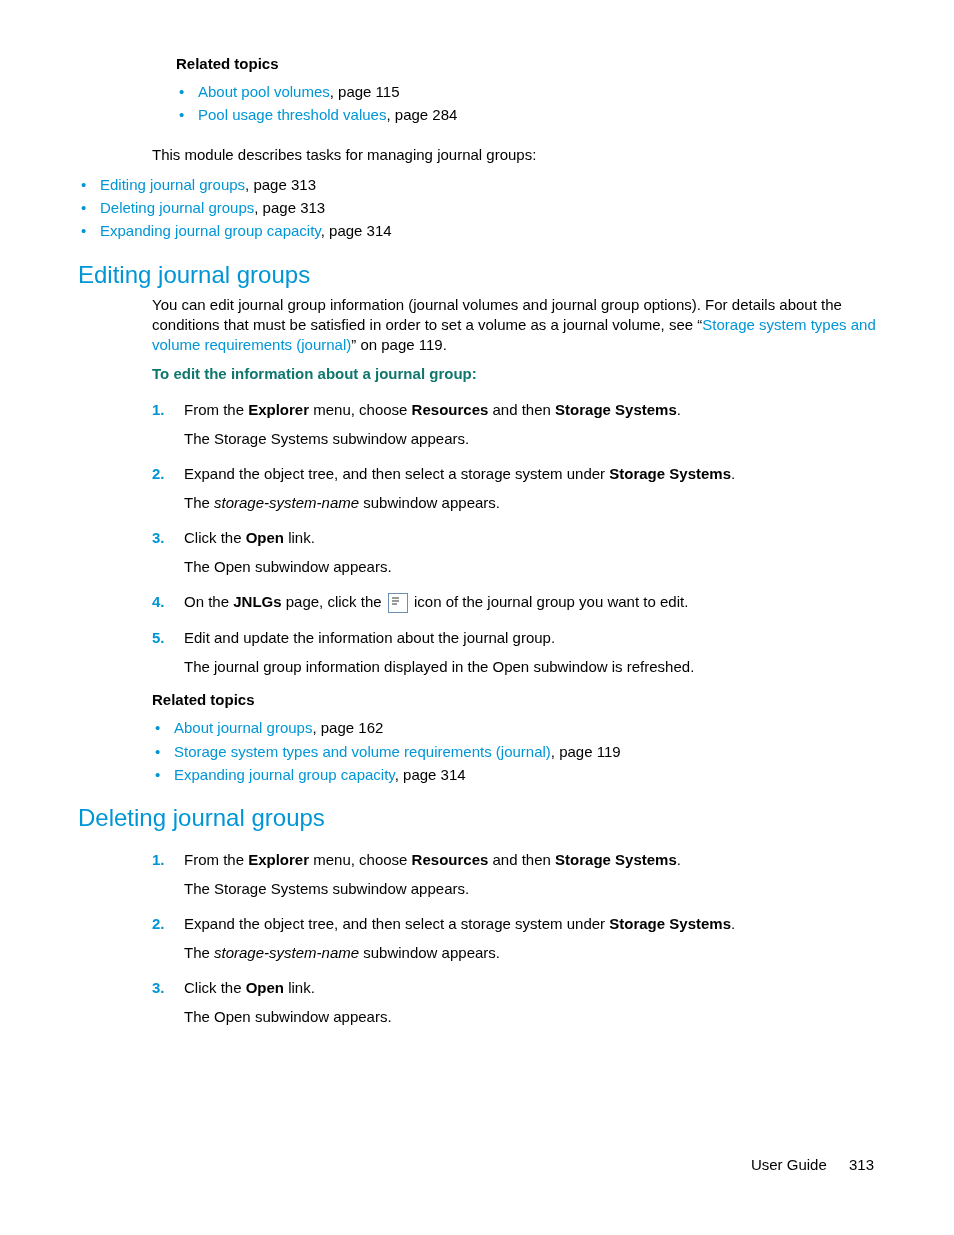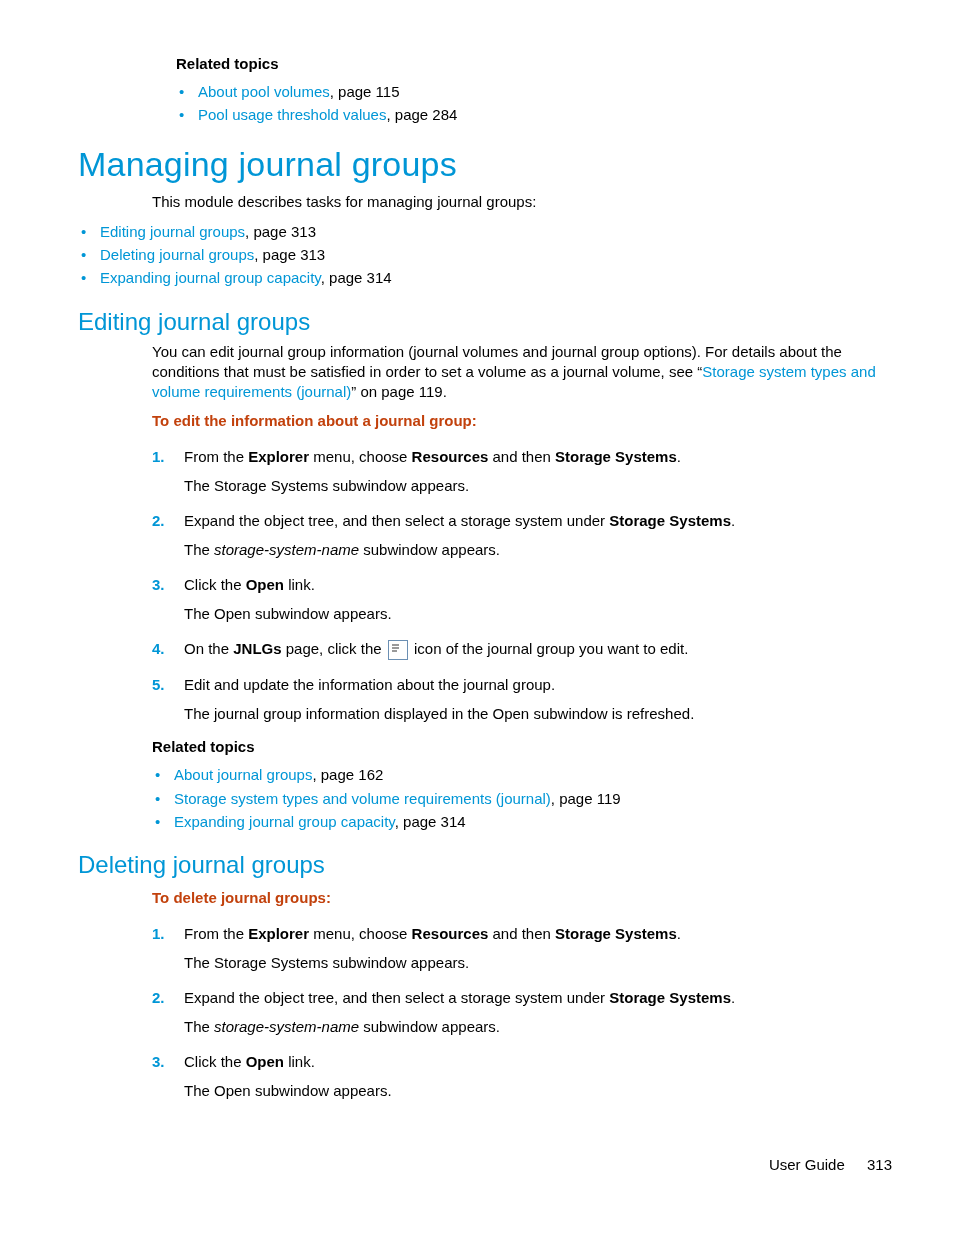--- a/index.html
+++ b/index.html
@@ -69,21 +69,21 @@
     margin: 16px 0 6px 0;
   }
   .body-text {
     font-size: 15px;
     margin-left: 74px;
     line-height: 1.35;
     margin-bottom: 8px;
   }
   .procedure-title {
     font-weight: bold;
-    color: #c2410c;
+    color: #0f766e;
     font-size: 15px;
     margin-left: 74px;
     margin-top: 10px;
     margin-bottom: 10px;
   }
   ol.steps {
     margin: 17px 0 14px 74px;
     padding: 0;
     list-style: none;
     counter-reset: step;
@@ -127,41 +127,40 @@
     margin: 0 2px;
   }
   .icon-inline svg {
     width: 100%;
     height: 100%;
     display: block;
   }
   .footer {
     position: absolute;
     bottom: 62px;
-    right: 62px;
+    right: 80px;
     font-size: 15px;
   }
   .footer .pnum {
     margin-left: 18px;
   }
 </style>
 </head>
 <body>
 
 <div class="page">
 
   <div class="indent-block">
     <div class="heading-related">Related topics</div>
     <ul class="bullets">
       <li><span class="link">About pool volumes</span><span>, page 115</span></li>
       <li><span class="link">Pool usage threshold values</span><span>, page 284</span></li>
     </ul>
   </div>
 
-  <h1 class="main-title">Managing journal groups</h1>
   <div class="intro-text">This module describes tasks for managing journal groups:</div>
   <ul class="bullets module-bullets">
     <li><span class="link">Editing journal groups</span><span>, page 313</span></li>
     <li><span class="link">Deleting journal groups</span><span>, page 313</span></li>
     <li><span class="link">Expanding journal group capacity</span><span>, page 314</span></li>
   </ul>
 
   <h2 class="sub-title">Editing journal groups</h2>
   <div class="body-text">
     <span>You can edit journal group information (journal volumes and journal group options). For details about the conditions that must be satisfied in order to set a volume as a journal volume, see “</span><span class="link">Storage system types and volume requirements (journal)</span><span>” on page 119.</span>
@@ -197,21 +196,20 @@
   <div style="margin-left:74px;">
     <div class="heading-related">Related topics</div>
     <ul class="bullets">
       <li><span class="link">About journal groups</span><span>, page 162</span></li>
       <li><span class="link">Storage system types and volume requirements (journal)</span><span>, page 119</span></li>
       <li><span class="link">Expanding journal group capacity</span><span>, page 314</span></li>
     </ul>
   </div>
 
   <h2 class="sub-title">Deleting journal groups</h2>
-  <div class="procedure-title">To delete journal groups:</div>
 
   <ol class="steps">
     <li>
       <span>From the </span><span class="bold">Explorer</span><span> menu, choose </span><span class="bold">Resources</span><span> and then </span><span class="bold">Storage Systems</span><span>.</span>
       <span class="sub">The Storage Systems subwindow appears.</span>
     </li>
     <li>
       <span>Expand the object tree, and then select a storage system under </span><span class="bold">Storage Systems</span><span>.</span>
       <span class="sub"><span>The </span><span class="italic">storage-system-name</span><span> subwindow appears.</span></span>
     </li>

